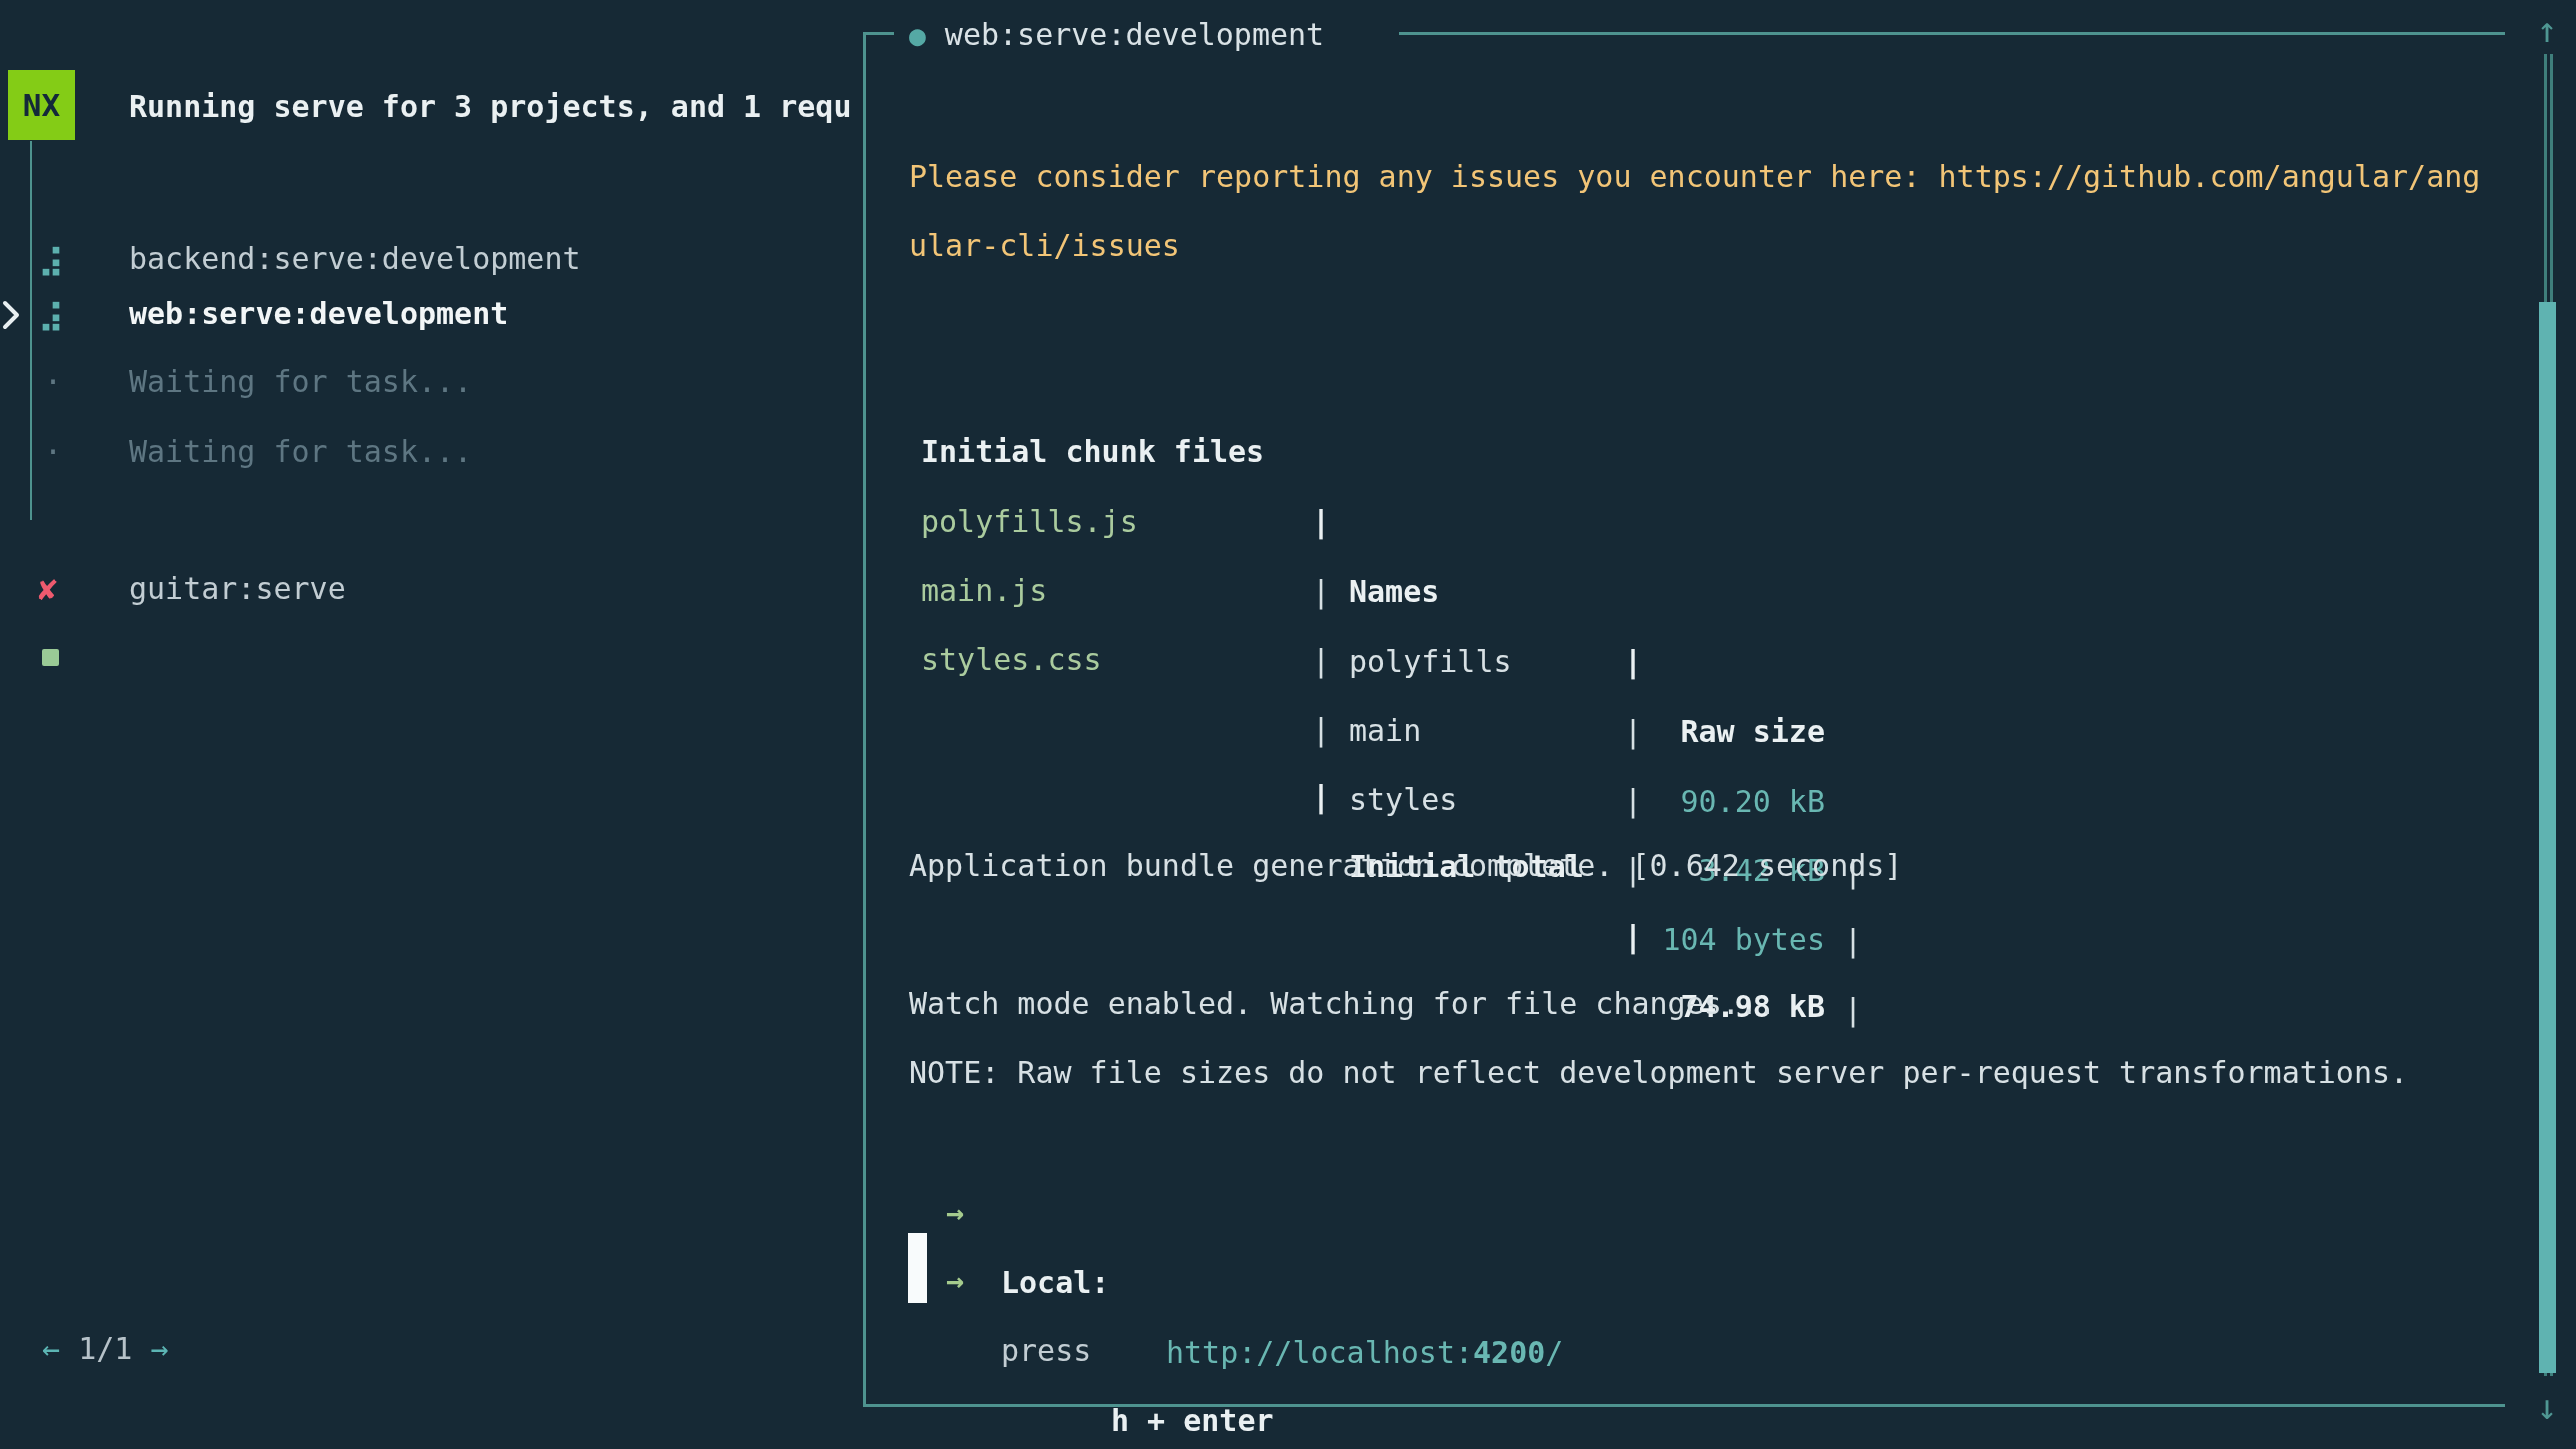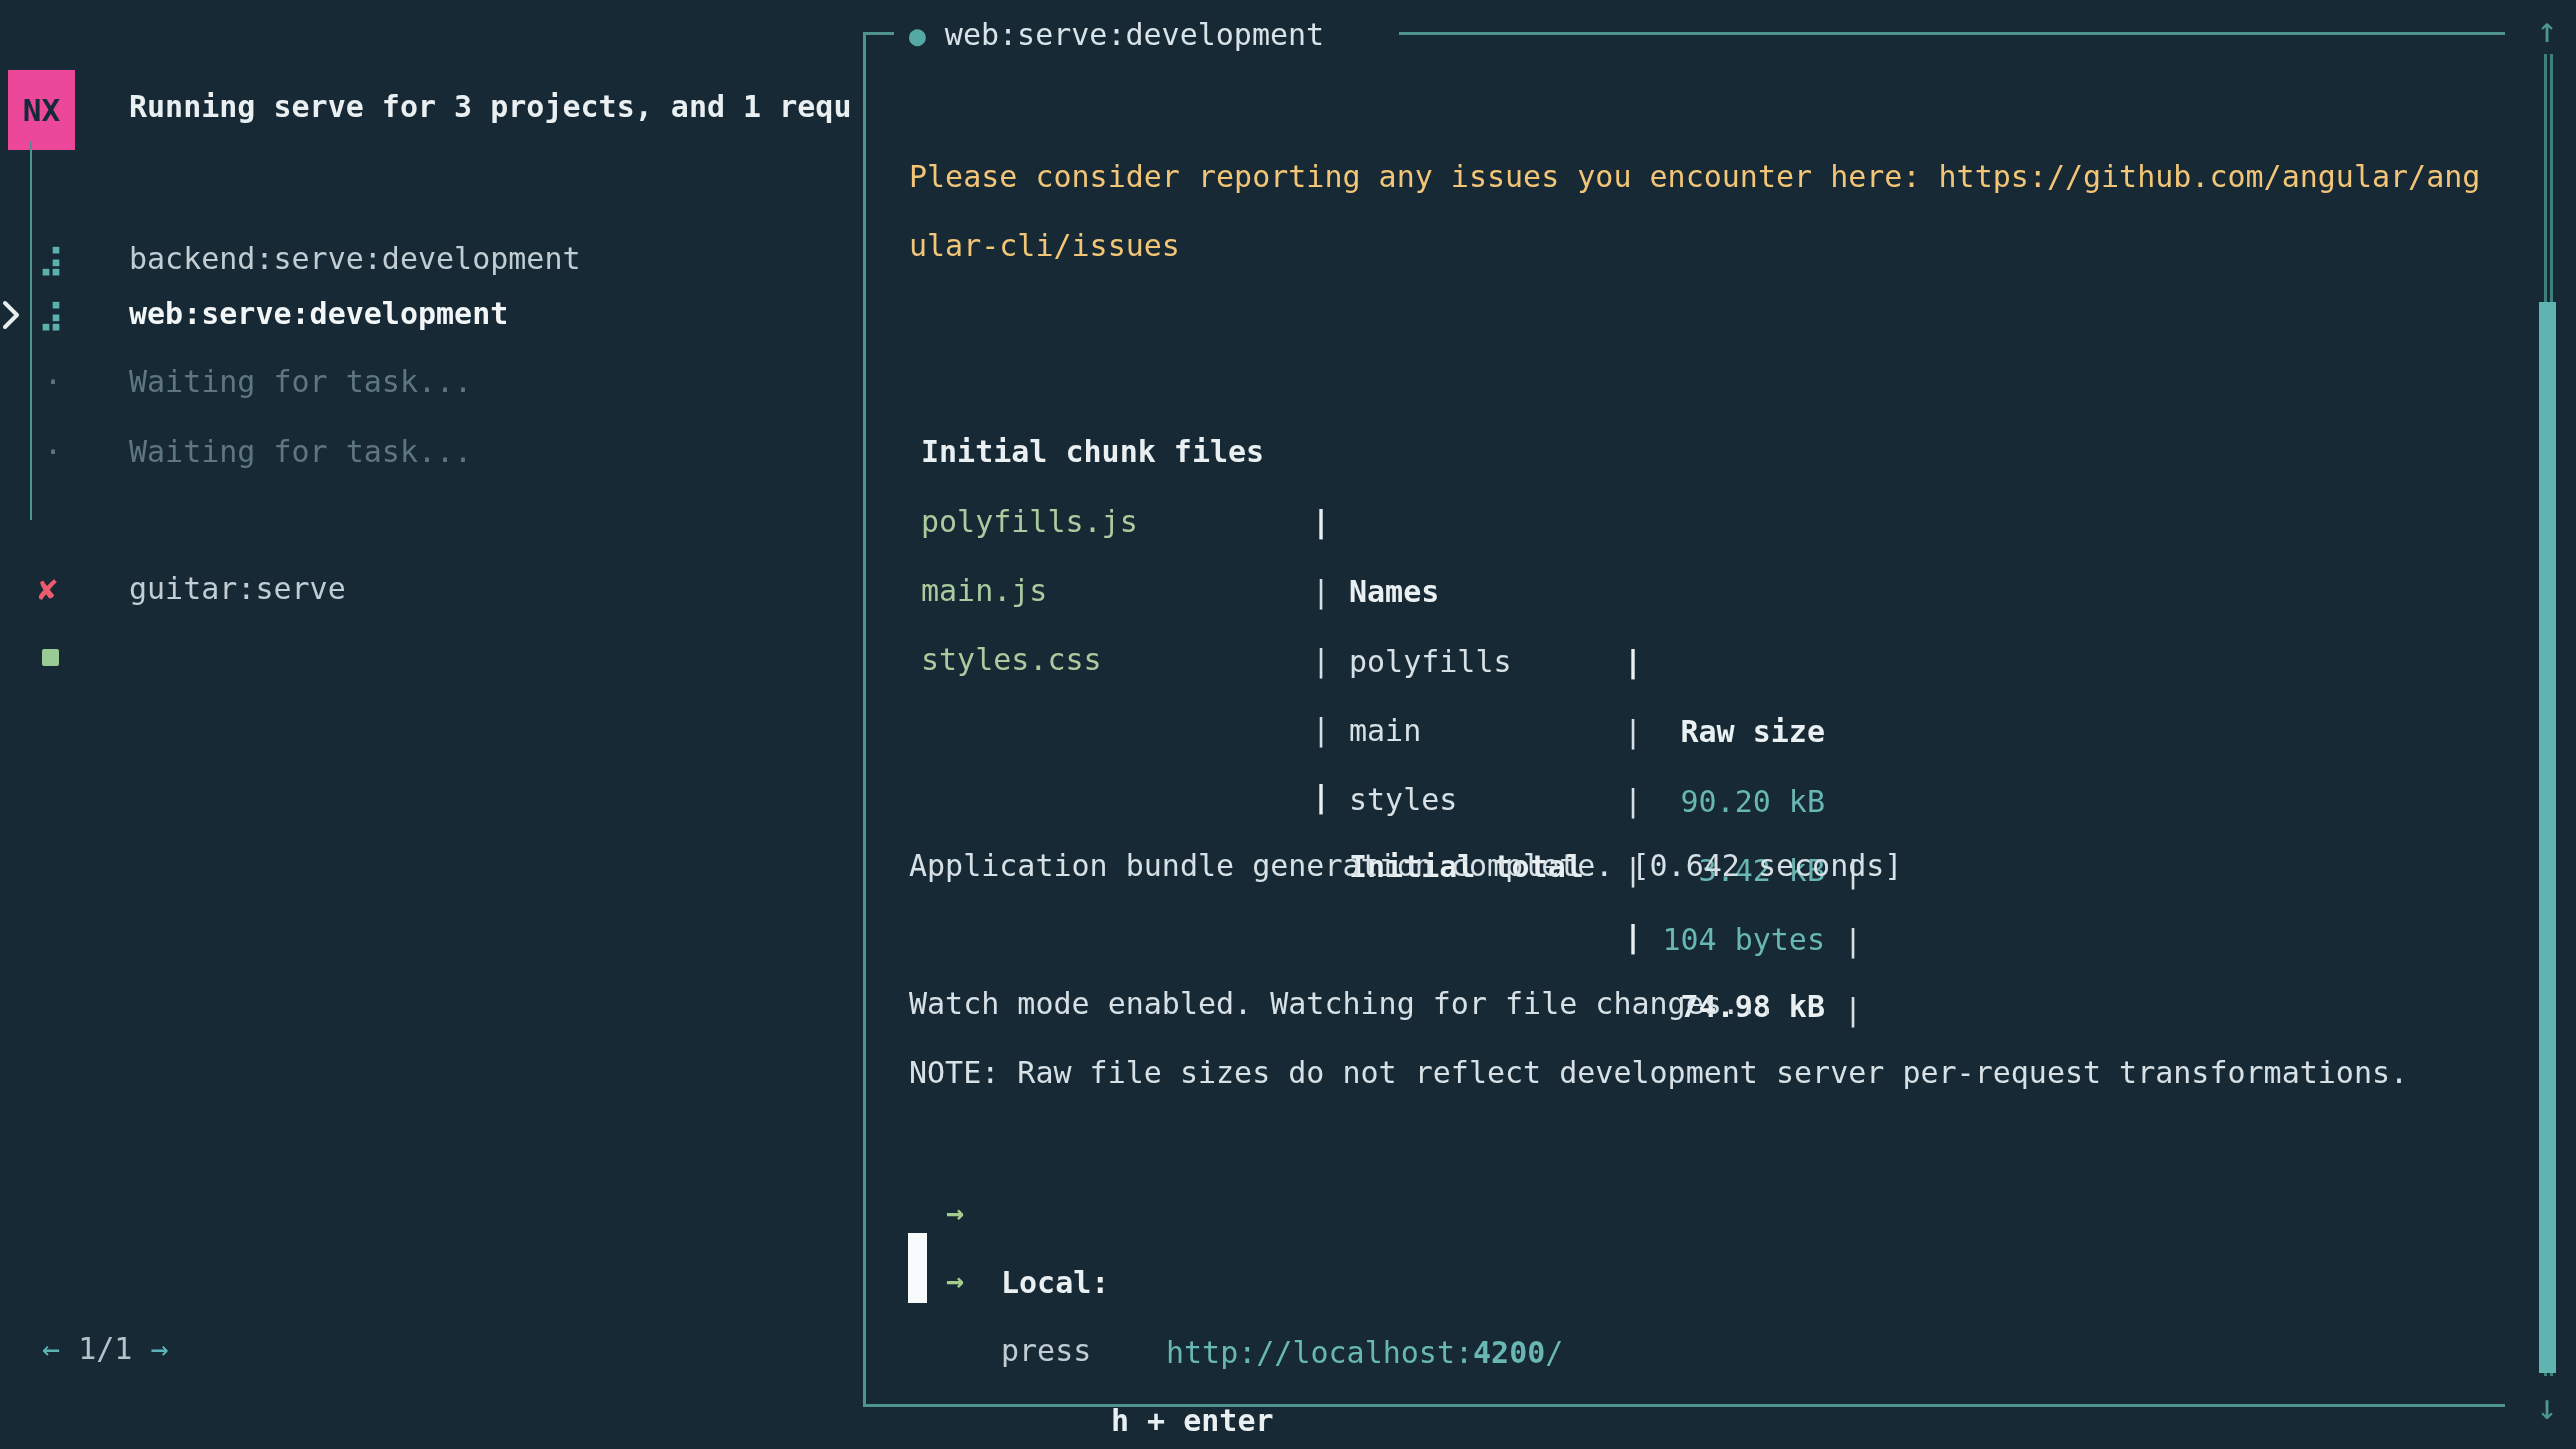--- a/index.html
+++ b/index.html
@@ -5,22 +5,22 @@
   html,body{margin:0;padding:0;background:#0e1c26;}
   .screen{
     position:relative;width:2576px;height:1449px;overflow:hidden;
     background:#162935;
     font-family:"DejaVu Sans Mono","Liberation Mono",monospace;
     font-size:30px;color:#C2CDD3;
   }
   
   .left-panel{position:absolute;left:0;top:0;width:864px;height:1449px;overflow:hidden;}
   .nx-badge{
-    position:absolute;left:8px;top:70px;width:67px;height:80px;
-    background:#ec4899;color:#14293A;font-weight:700;
+    position:absolute;left:8px;top:70px;width:67px;height:70px;
+    background:#84cc16;color:#14293A;font-weight:700;
     display:flex;align-items:center;justify-content:center;font-size:31px;
   }
   .app-title{position:absolute;left:129px;top:72px;height:70px;line-height:70px;
     font-weight:700;color:#EAF0F2;white-space:pre;}
   .connector{position:absolute;left:29.5px;top:141px;width:2.7px;height:379px;background:#4E938F;}
   .task-row{position:absolute;left:0;width:864px;height:70px;line-height:70px;}
   .task-label{position:absolute;left:129px;white-space:pre;color:#C2CDD3;}
   .task-label.selected{color:#F2F6F7;font-weight:700;}
   .task-label.dim{color:#5E7682;}
   .icon-slot{position:absolute;left:39px;top:0;height:70px;display:flex;align-items:center;}

